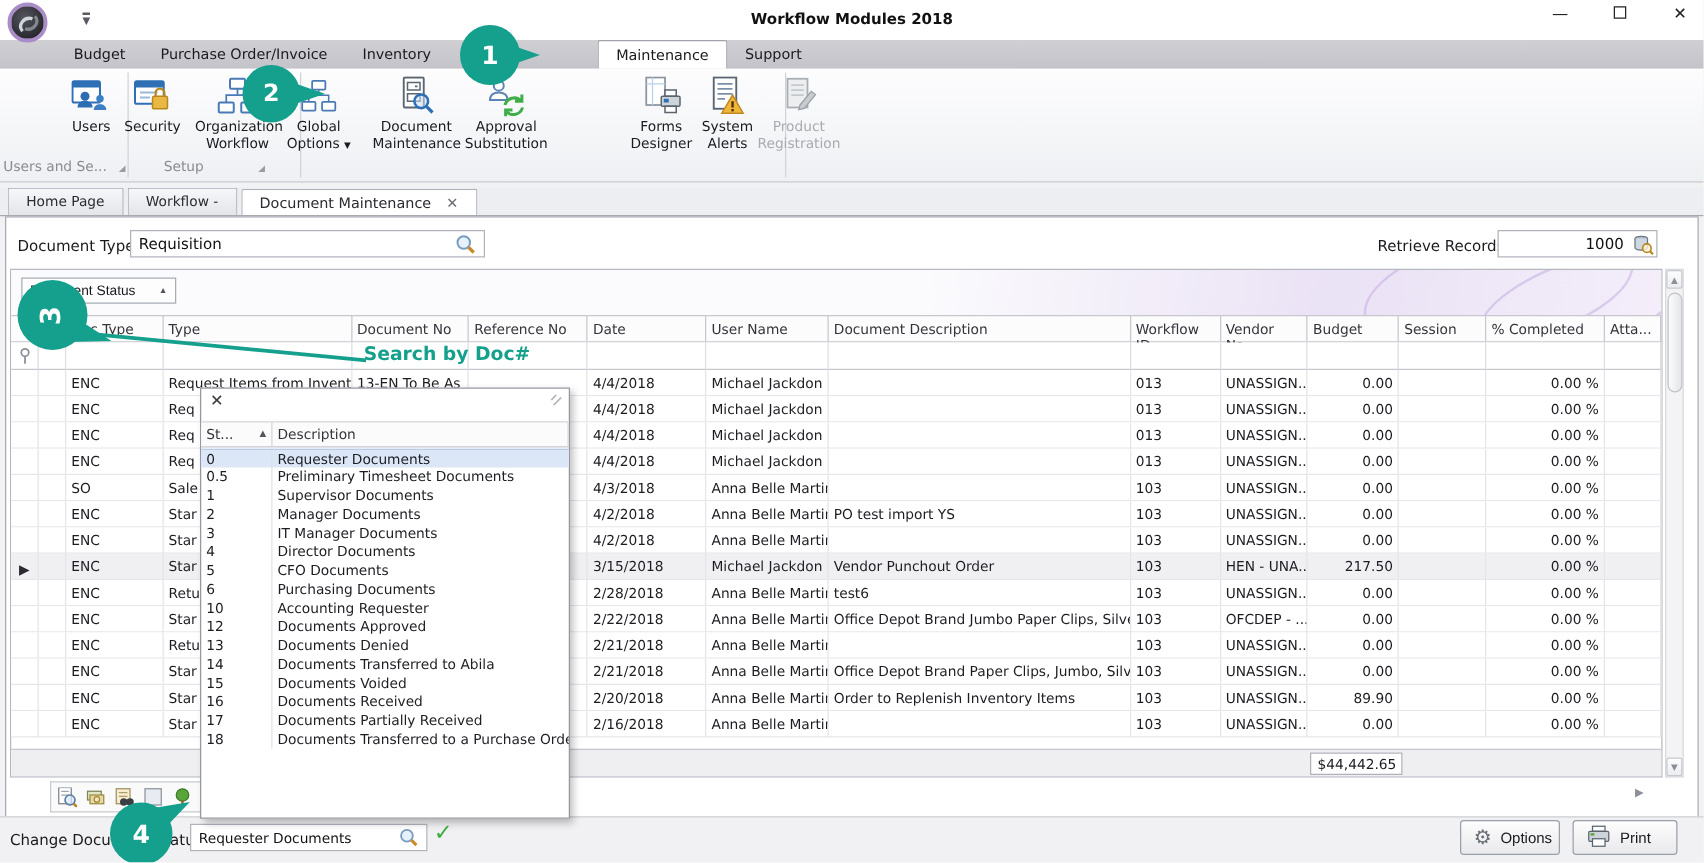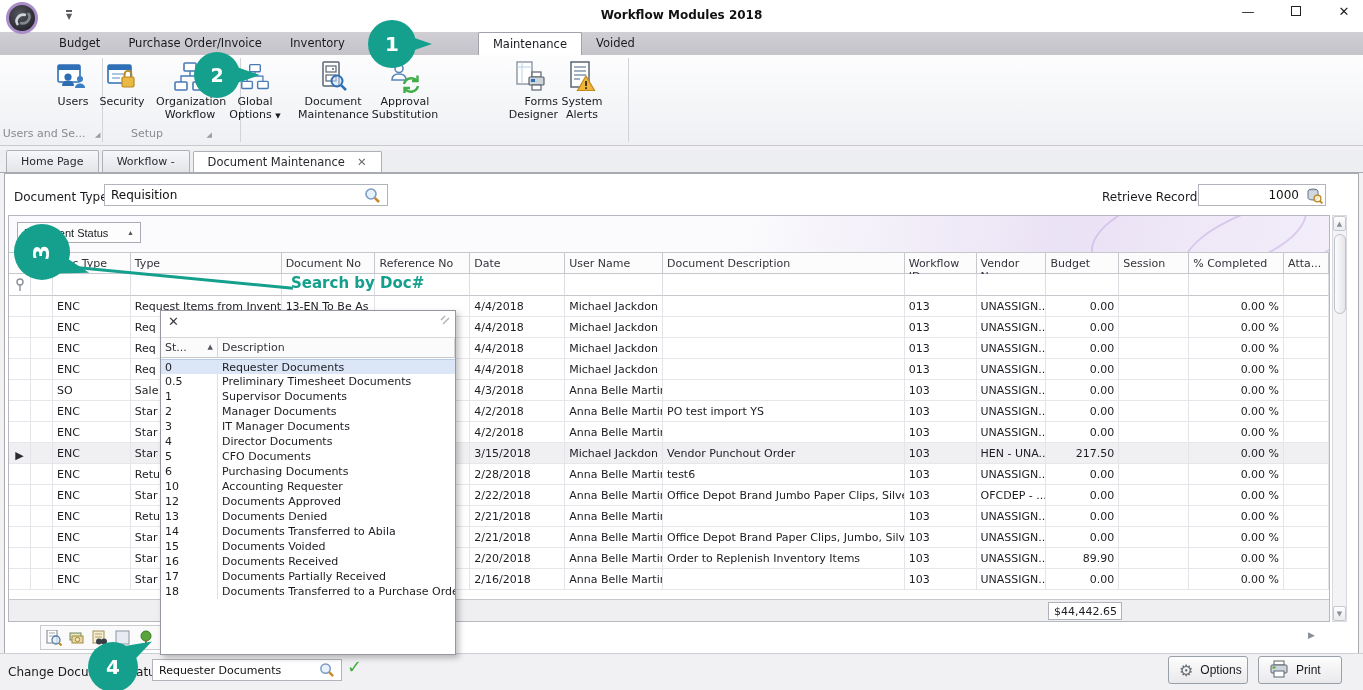--- a/index.html
+++ b/index.html
@@ -121,21 +121,21 @@
       <div class="win-btn">✕</div>
     </div>
   </div>
 
   <div class="ribbon-tabs">
     <div class="rtab">Budget</div>
     <div class="rtab">Purchase Order/Invoice</div>
     <div class="rtab">Inventory</div>
     <div class="rtab" style="padding-right:40px;">T</div>
     <div class="rtab active" style="margin-left:58px;">Maintenance</div>
-    <div class="rtab">Voided</div>
+    <div class="rtab">Support</div>
   </div>
 
   <div class="ribbon-body">
     <div class="rgroup-sep" style="left:102px;"></div>
     <div class="rgroup-sep" style="left:240px;"></div>
     <div class="rgroup-sep" style="left:628px;"></div>
 
     <div class="rbtn" style="left:2px;width:46px;">
       <div class="ricon">
         <svg width="32" height="32" viewBox="0 0 32 32">
@@ -210,21 +210,21 @@
           <path d="M15 23a7.5 7.5 0 0 1 13-3" fill="none" stroke="#3fae49" stroke-width="2.4"></path>
           <path d="M28.5 14.5v5.5h-5.5" fill="none" stroke="#3fae49" stroke-width="2.4"></path>
           <path d="M29 25a7.5 7.5 0 0 1-13 3" fill="none" stroke="#3fae49" stroke-width="2.4"></path>
           <path d="M15.5 32.5V27H21" fill="none" stroke="#3fae49" stroke-width="2.4"></path>
         </svg>
       </div>
       <div class="rlabel">Approval Substitution</div>
     </div>
 
 
-    <div class="rbtn" style="left:452px;width:58px;text-align:right;">
+    <div class="rbtn" style="left:452px;width:58px;">
       <div class="ricon">
         <svg width="32" height="32" viewBox="0 0 32 32">
           <rect x="4" y="1" width="15" height="22" fill="#fff" stroke="#8a94a0" stroke-width="1.4"></rect>
           <path d="M9 1v22M4 6h15" stroke="#b8d0e8" stroke-width="1"></path>
           <rect x="19" y="11" width="9" height="5" fill="#fff" stroke="#5a646e" stroke-width="1.2"></rect>
           <rect x="16" y="16" width="15" height="8" rx="1" fill="#cdd4da" stroke="#5a646e" stroke-width="1.2"></rect>
           <rect x="18" y="18" width="4" height="3" fill="#2f6fb5"></rect>
           <rect x="19" y="24" width="9" height="5" fill="#fff" stroke="#5a646e" stroke-width="1.2"></rect>
         </svg>
       </div>
@@ -240,20 +240,32 @@
           <line x1="8" y1="14" x2="20" y2="14" stroke="#7a90a8" stroke-width="1.4"></line>
           <line x1="8" y1="18" x2="14" y2="18" stroke="#7a90a8" stroke-width="1.4"></line>
           <path d="M20 15l8.5 14.5H11.5z" fill="#f0b63a" stroke="#c08a20" stroke-width="1.2"></path>
           <rect x="19.1" y="20" width="1.9" height="5" fill="#4a3208"></rect>
           <rect x="19.1" y="26.2" width="1.9" height="1.9" fill="#4a3208"></rect>
         </svg>
       </div>
       <div class="rlabel">System Alerts</div>
     </div>
 
+    <div class="rbtn disabled" style="left:558px;width:66px;">
+      <div class="ricon">
+        <svg width="32" height="32" viewBox="0 0 32 32">
+          <rect x="7" y="2" width="16" height="23" fill="#eceef0" stroke="#a8aeb4" stroke-width="1.4"></rect>
+          <line x1="10" y1="7" x2="20" y2="7" stroke="#c4c9ce" stroke-width="1.4"></line>
+          <line x1="10" y1="11" x2="20" y2="11" stroke="#c4c9ce" stroke-width="1.4"></line>
+          <line x1="10" y1="15" x2="20" y2="15" stroke="#c4c9ce" stroke-width="1.4"></line>
+          <path d="M17 23l9-11 3.4 2.7-9 11-4.4 1z" fill="#c8ccd0" stroke="#9aa0a6" stroke-width="1"></path>
+        </svg>
+      </div>
+      <div class="rlabel">Product Registration</div>
+    </div>
 
     <div class="rgroup-label" style="left:2px;width:99px;">
       <span>Users and Se...</span>
       <span class="launcher" style="position:static;margin-left:6px;">◢</span>
     </div>
     <div class="rgroup-label" style="left:104px;width:135px;">
       <span>Setup</span>
       <span class="launcher" style="position:static;margin-left:40px;">◢</span>
     </div>
   </div>

